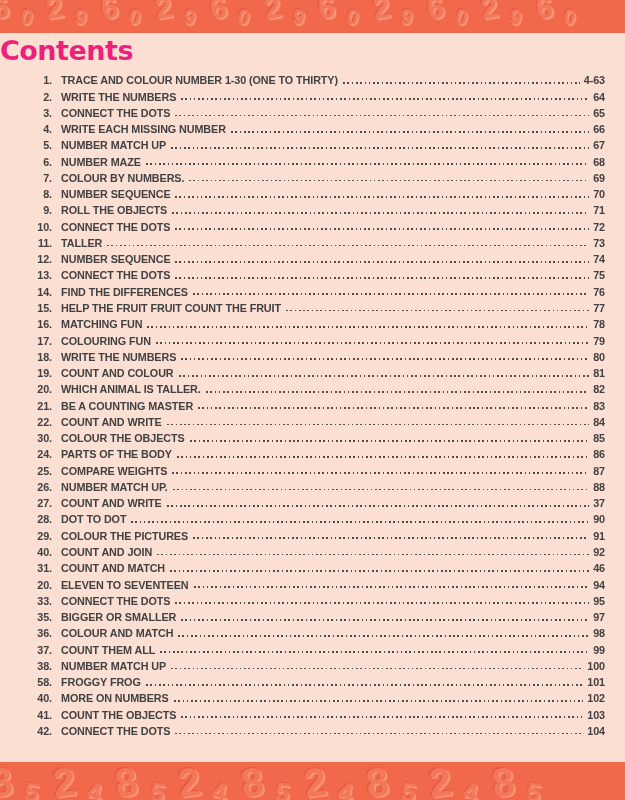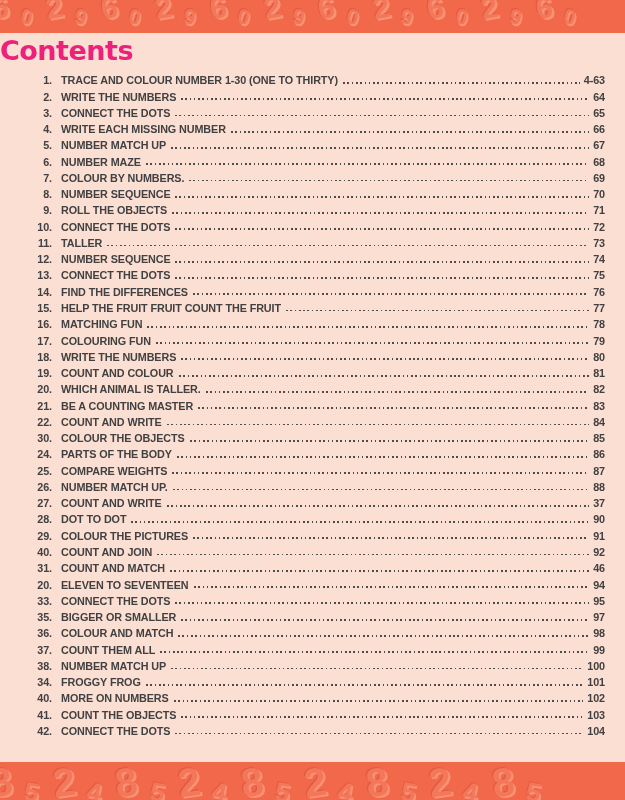--- a/index.html
+++ b/index.html
@@ -307,21 +307,21 @@
     </div>
 
     <div class="row">
       <span class="num">38.</span>
       <span class="ttl">NUMBER MATCH UP</span>
       <span class="leader"></span>
       <span class="pg">100</span>
     </div>
 
     <div class="row">
-      <span class="num">34.</span>
+      <span class="num">58.</span>
       <span class="ttl">FROGGY FROG</span>
       <span class="leader"></span>
       <span class="pg">101</span>
     </div>
 
     <div class="row">
       <span class="num">40.</span>
       <span class="ttl">MORE ON NUMBERS</span>
       <span class="leader"></span>
       <span class="pg">102</span>

